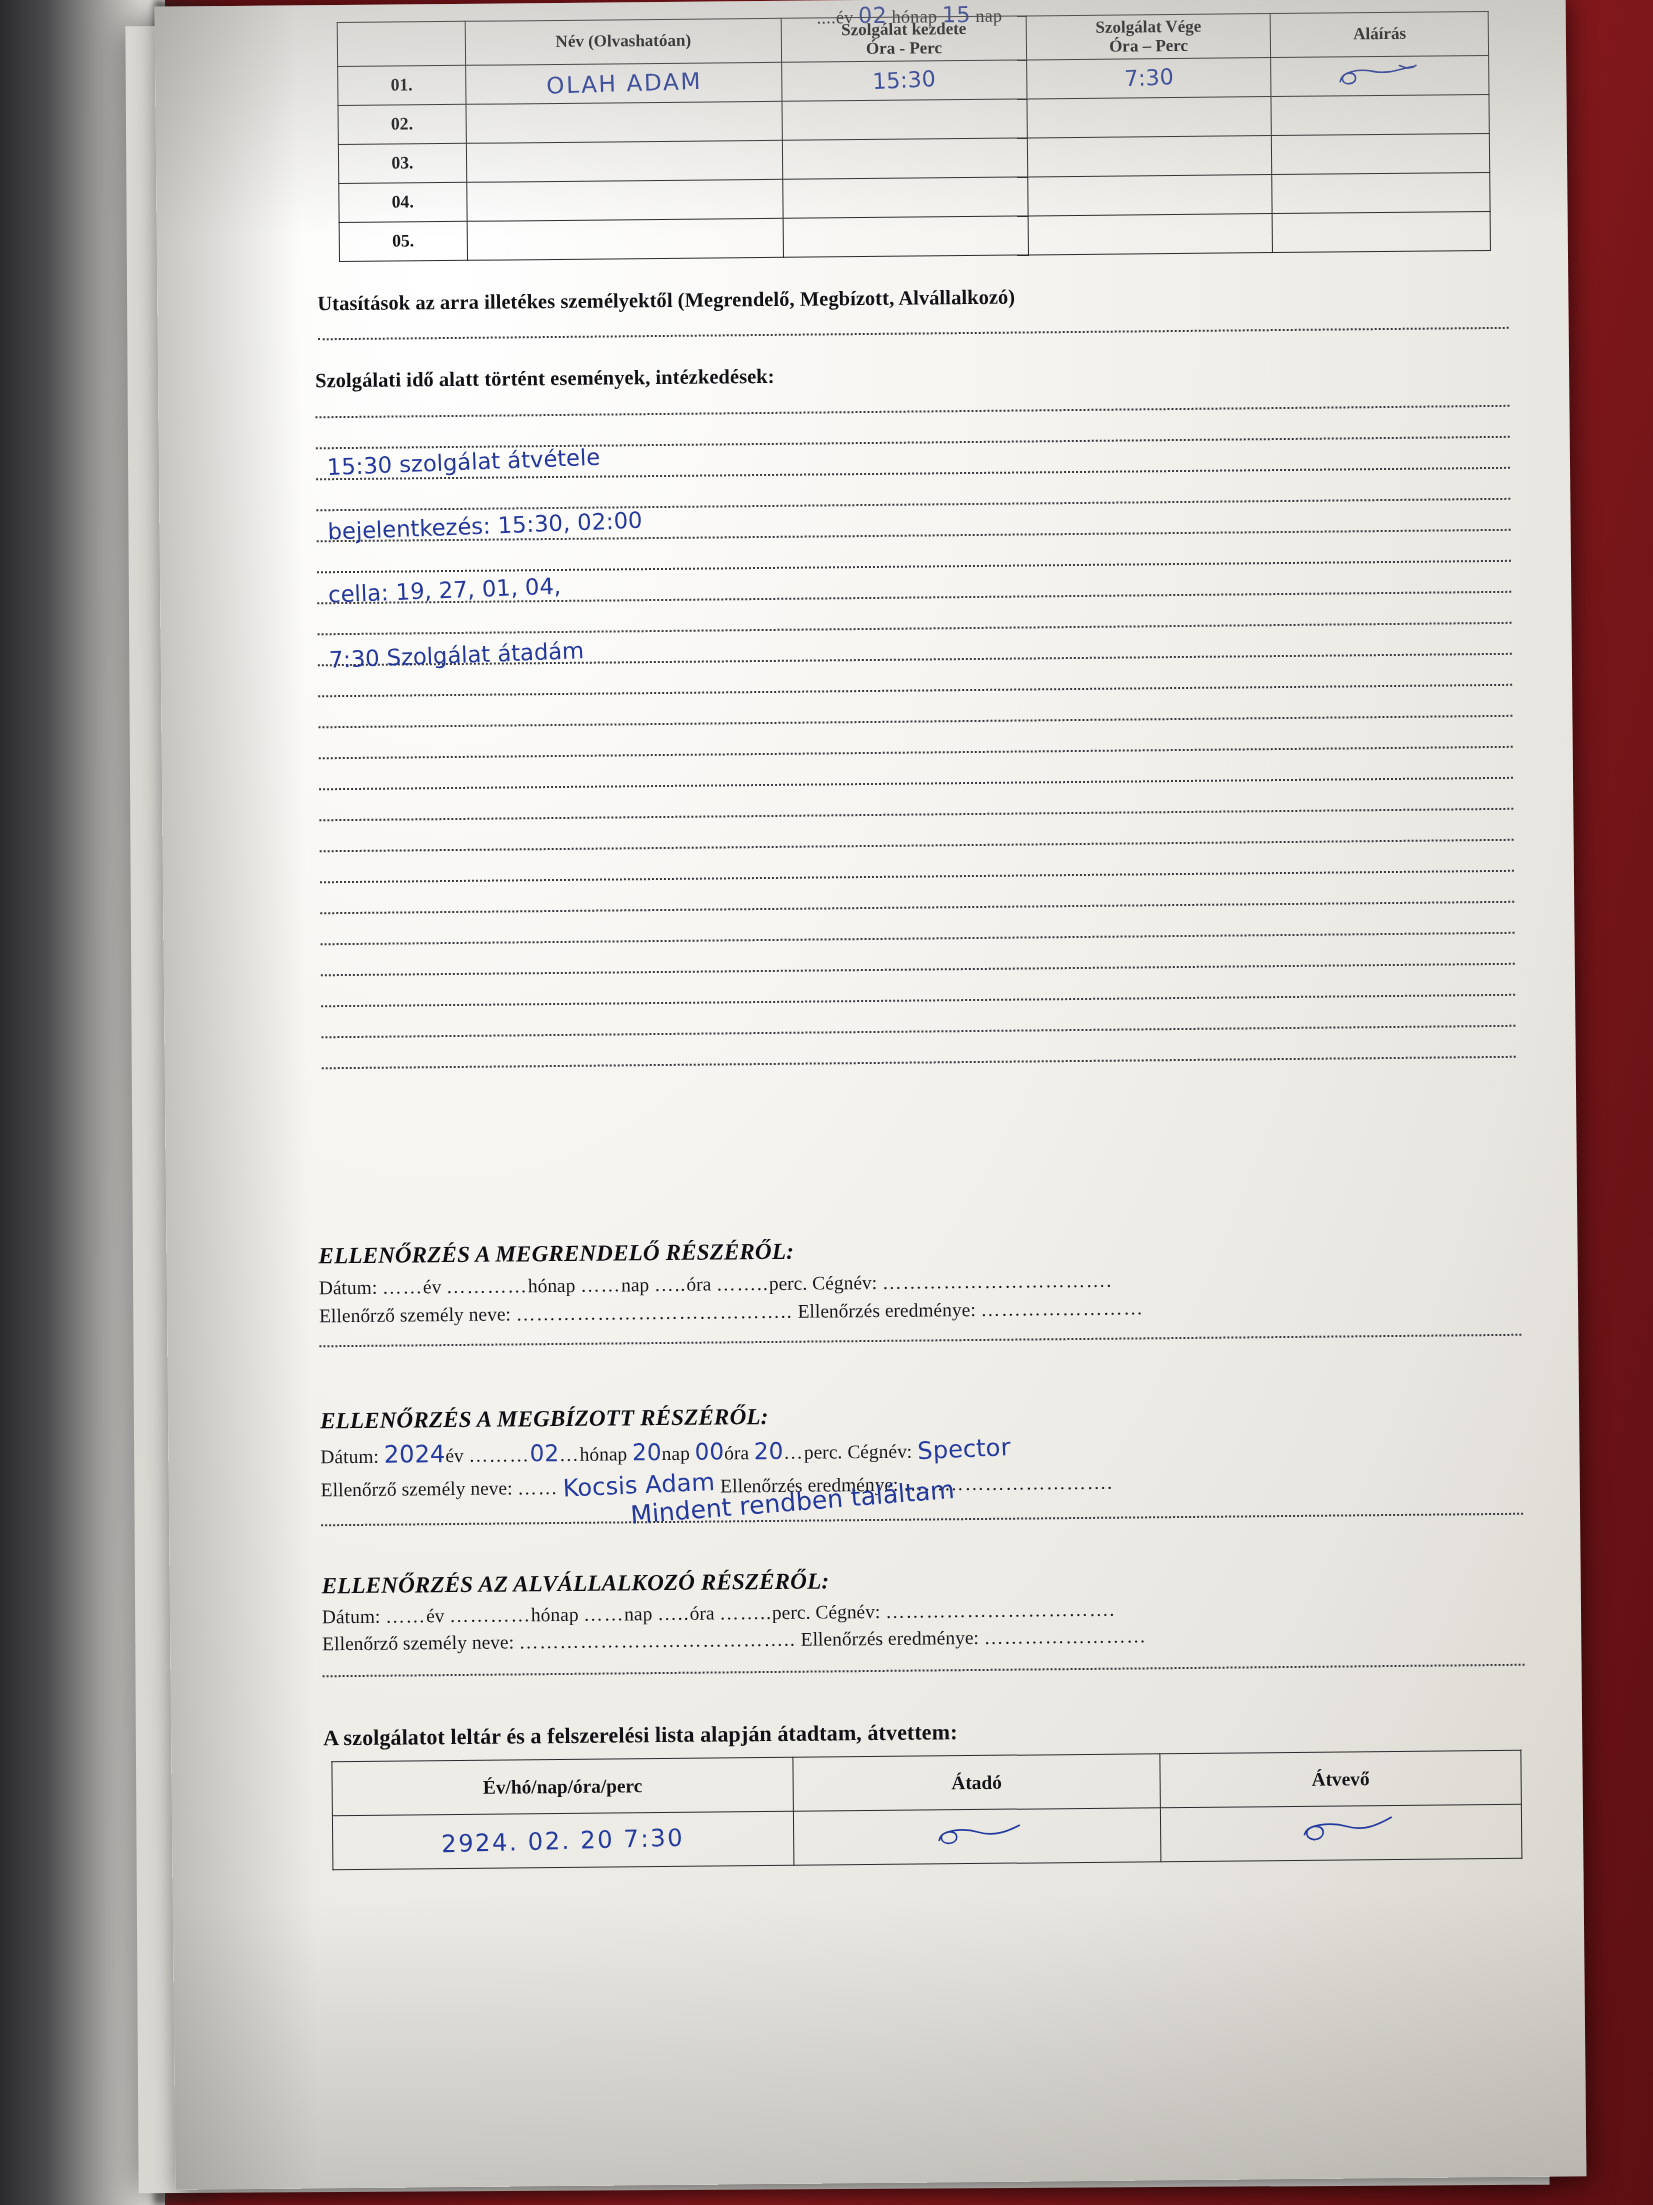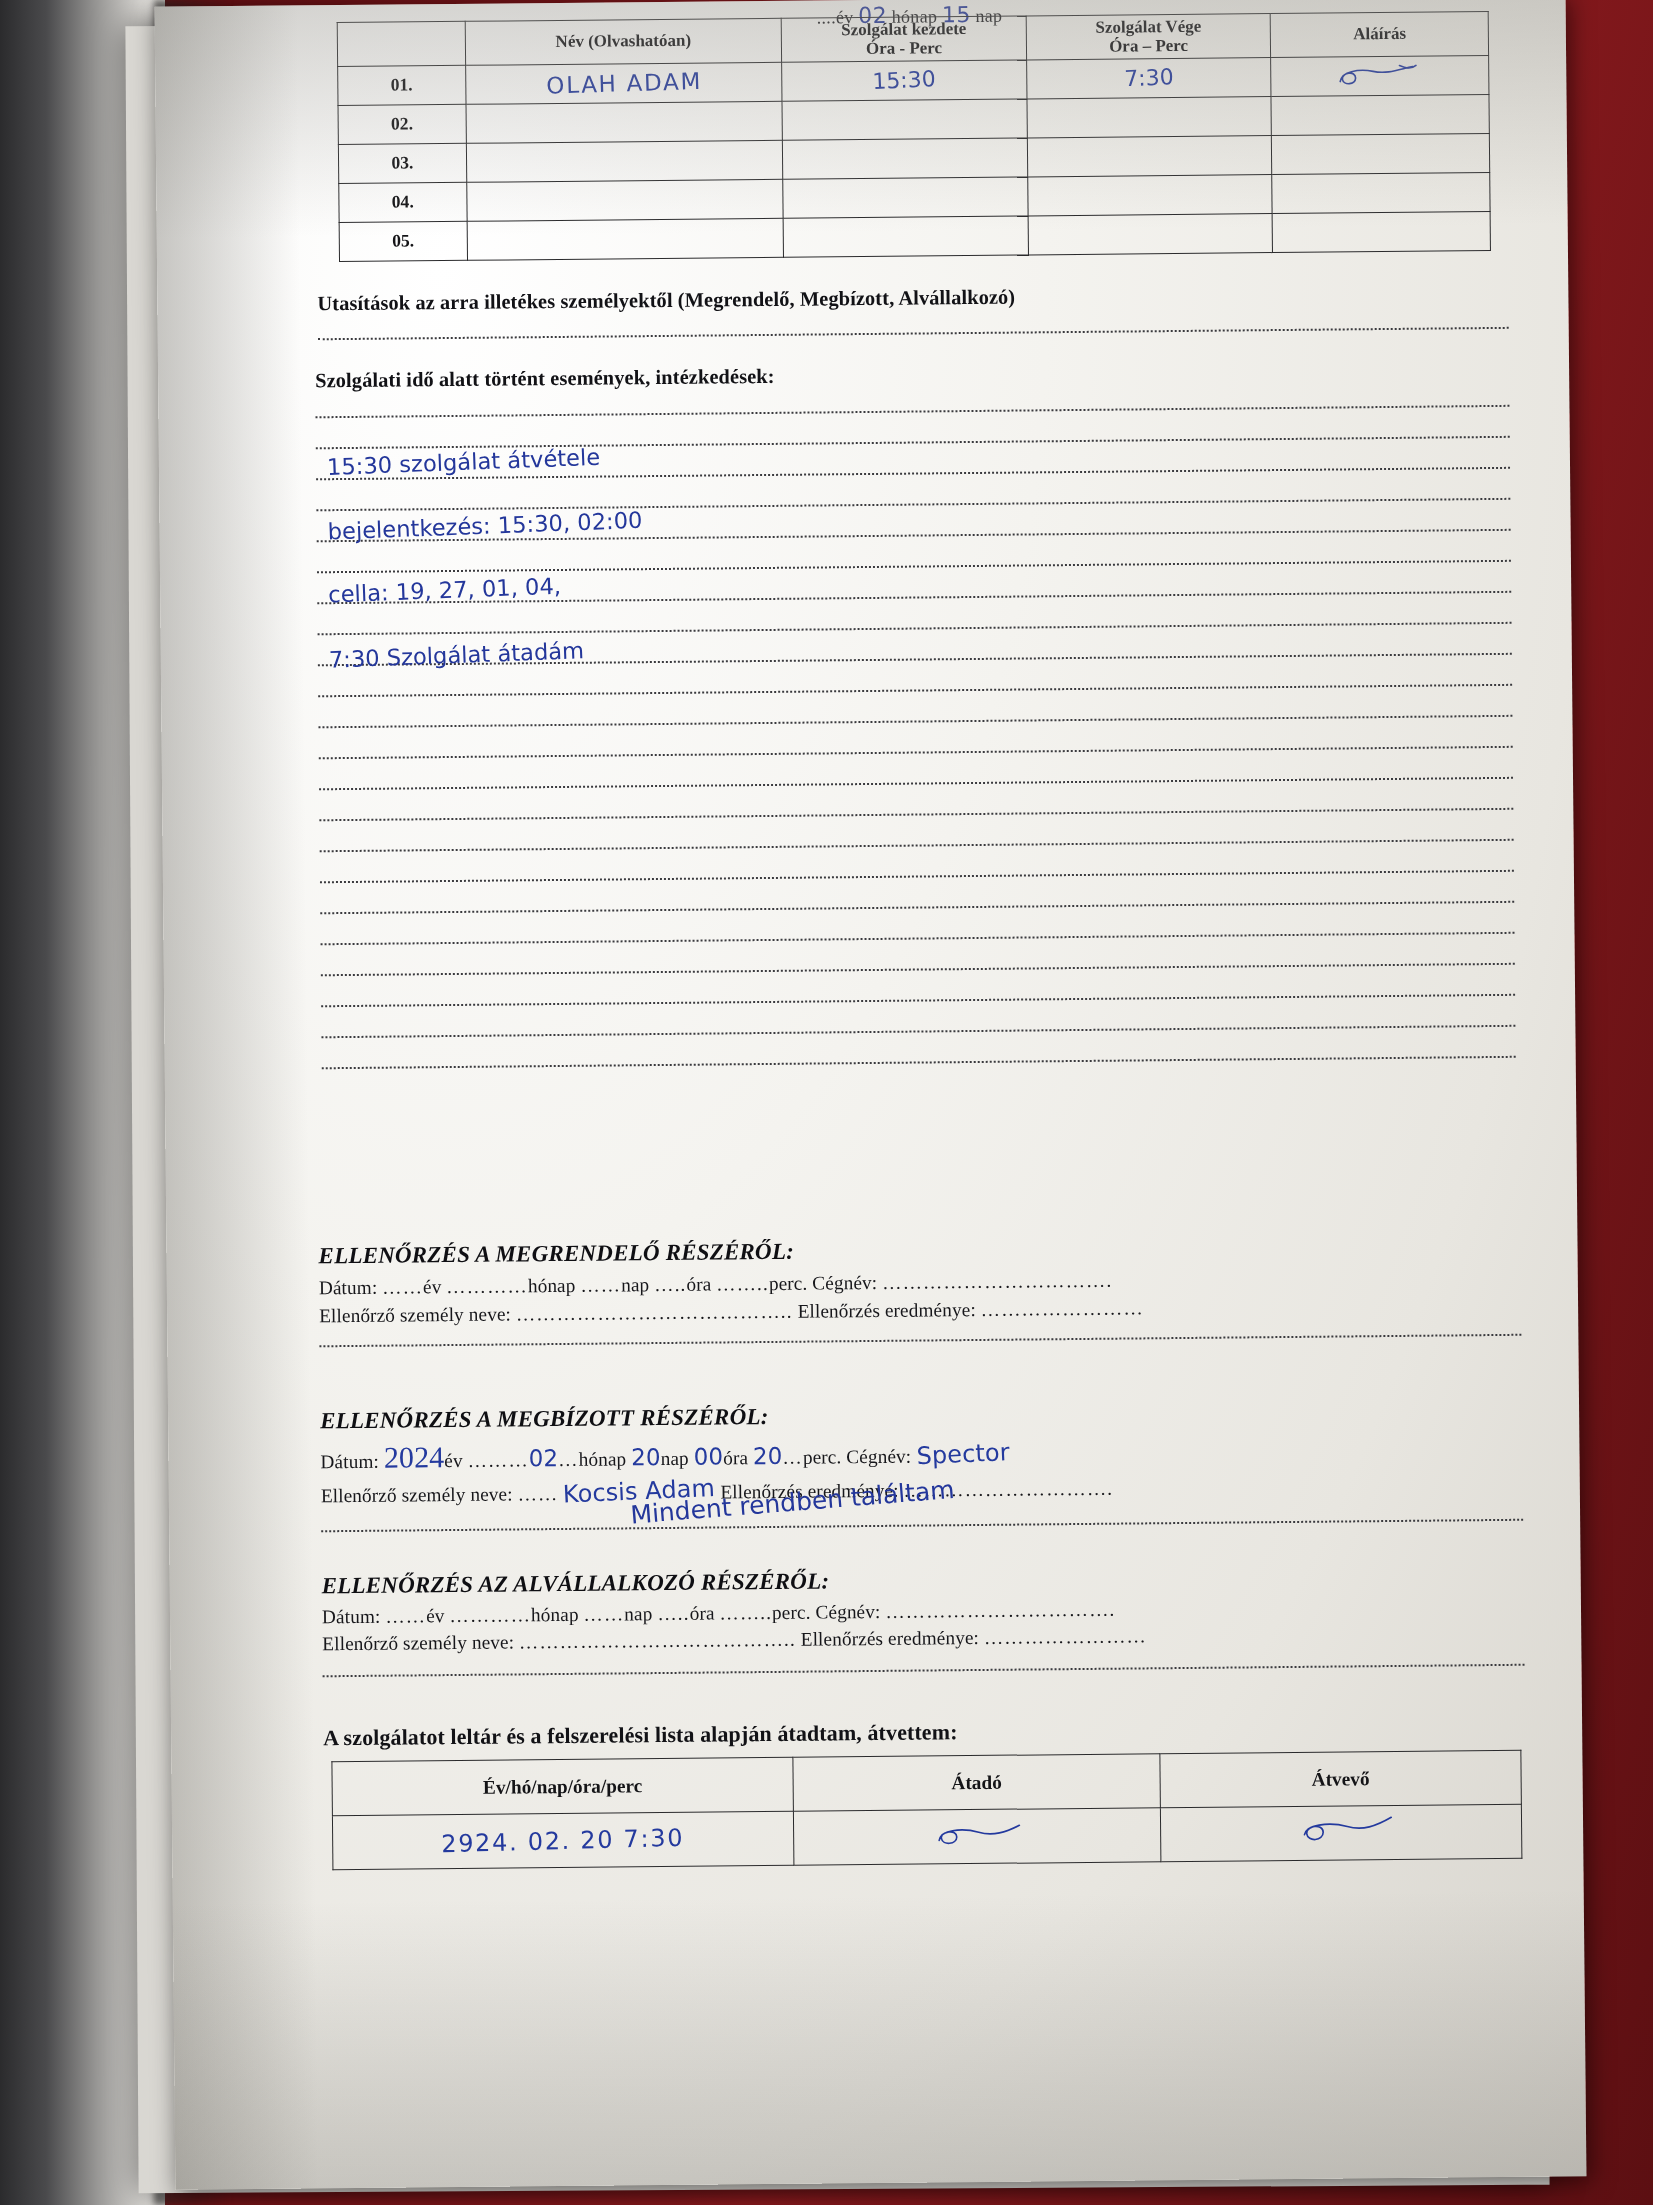--- a/index.html
+++ b/index.html
@@ -416,21 +416,21 @@
         </div>
         <div class="dotrow" style="height:25px;">
             <div class="dots"></div>
           </div>
       </div>
 
       <div class="sect" style="left:152px; top:1403px; width:1202px;">
         <div class="head-i">ELLENŐRZÉS A MEGBÍZOTT RÉSZÉRŐL:</div>
         <div class="insp-line" style="margin-top:6.6px; position:relative;">
           <span>Dátum:</span>
-          <span class="hw" style="font-size:30px;font-family:Liberation Serif, serif;">2024</span><span>év</span>
+          <span class="hw" style="font-size:24px;">2024</span><span>év</span>
           <span class="d">………</span><span class="hw" style="font-size:23px;">02</span><span class="d">…</span><span>hónap</span>
           <span class="hw" style="font-size:23px;">20</span><span>nap</span>
           <span class="hw" style="font-size:23px;">00</span><span>óra</span>
           <span class="hw" style="font-size:23px;">20</span><span class="d">…</span><span>perc.</span>
           <span>Cégnév:</span>
           <span class="hw" style="font-size:24px; transform:rotate(-2deg); display:inline-block;">Spector</span>
         </div>
         <div class="insp-line" style="margin-top:5.5px; position:relative;">
           <span>Ellenőrző személy neve:</span>
           <span class="d">……</span>

